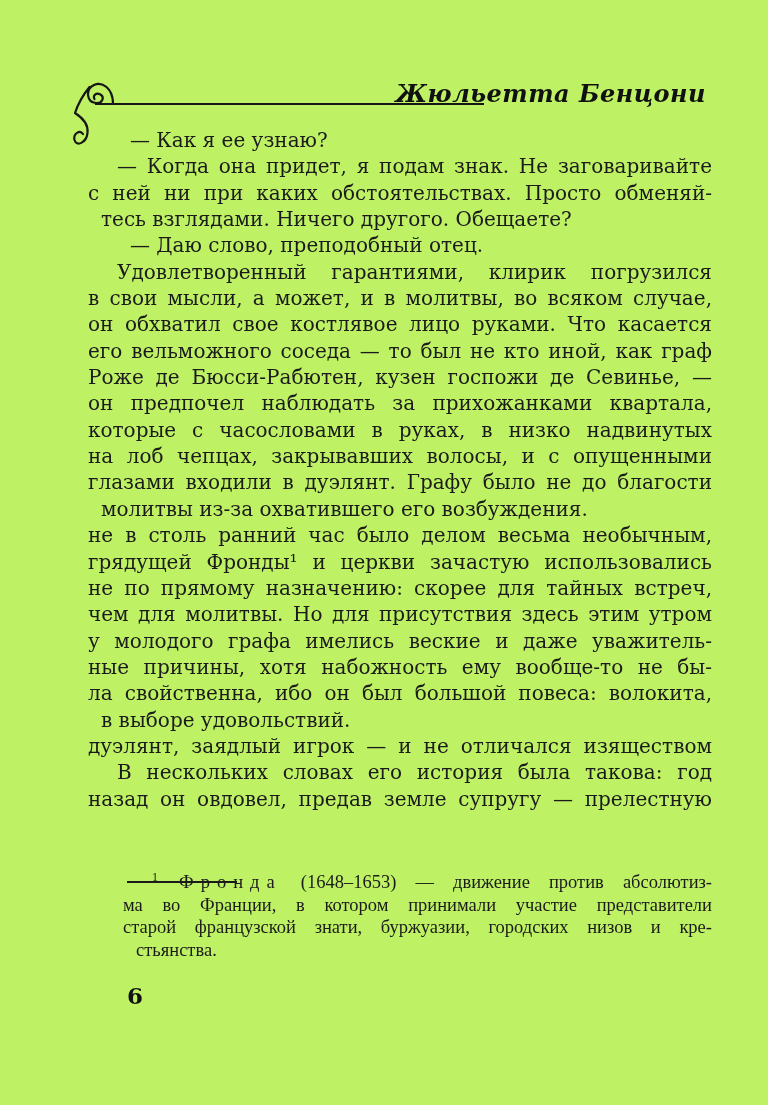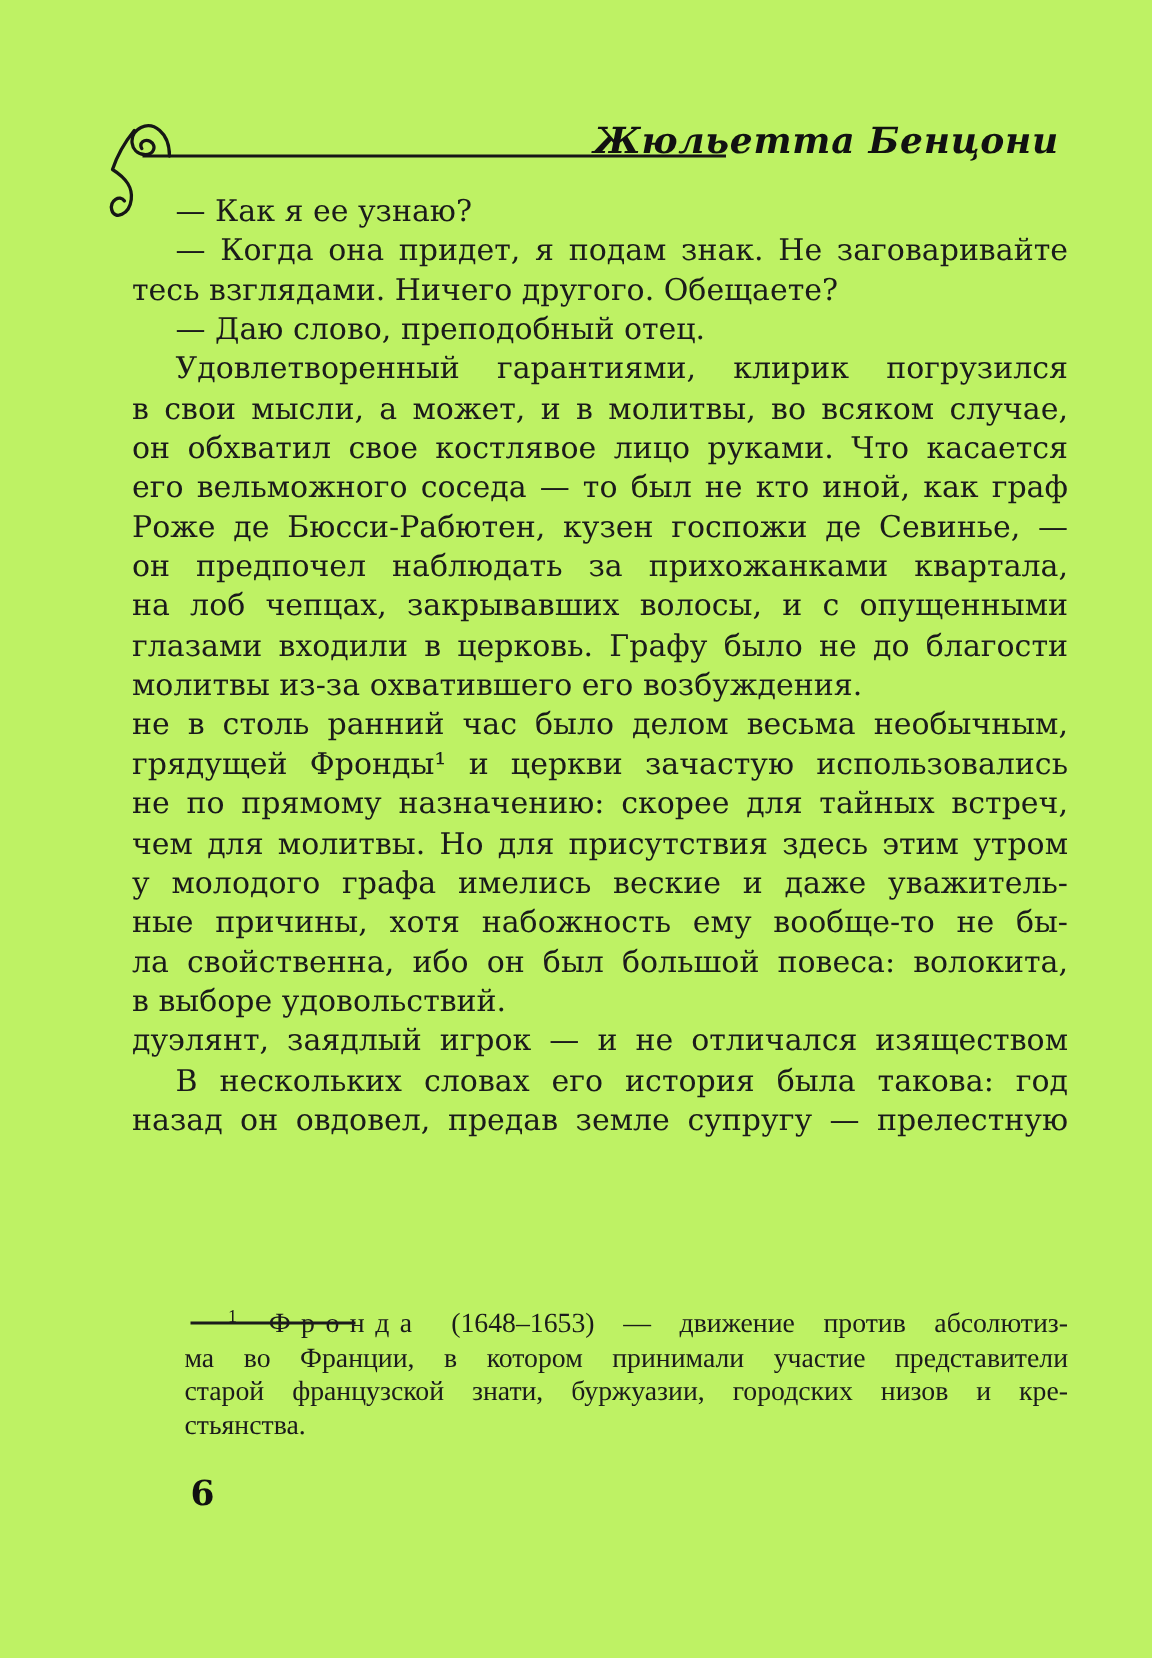--- a/index.html
+++ b/index.html
@@ -34,21 +34,21 @@
 
   
   .body-text {
     position:absolute; left:88px; top:127px;
     width:624px;
     font-size:20px;
     line-height:26.35px;
     color:#1b1b1b;
   }
   .ln { text-align:justify; text-align-last:justify; white-space:normal; }
-  .ln.noj { text-align-last:left; }
+  .ln.noj { text-align-last:left;margin-left:13px; }
   .ln.ind { text-indent:29px; }
   .ln sup { font-size:12px; }
 
   
   .fn-rule {
     position:absolute; left:127px; top:881px;
     width:110px; height:2px;
     background:#1b1b1b;
   }
   .footnote {
@@ -83,30 +83,32 @@
     <path d="M17.5 9 C11 17 6 26 3 35 C12.5 41 16.5 47 15.5 55 C14.3 65 4.5 69 2.5 62 C1 55.5 8 51.5 11 56"></path>
   </svg>
 
   <div class="header-rule"></div>
 
   <div class="author">Жюльетта Бенцони</div>
 
   <main class="body-text" id="body-text">
       <div class="ln ind noj">— Как я ее узнаю?</div>
       <div class="ln ind">— Когда она придет, я подам знак. Не заговаривайте</div>
+      <div class="ln">с ней ни при каких обстоятельствах. Просто обменяй-</div>
       <div class="ln noj">тесь взглядами. Ничего другого. Обещаете?</div>
       <div class="ln ind noj">— Даю слово, преподобный отец.</div>
       <div class="ln ind">Удовлетворенный гарантиями, клирик погрузился</div>
       <div class="ln">в свои мысли, а может, и в молитвы, во всяком случае,</div>
       <div class="ln">он обхватил свое костлявое лицо руками. Что касается</div>
       <div class="ln">его вельможного соседа — то был не кто иной, как граф</div>
       <div class="ln">Роже де Бюсси-Рабютен, кузен госпожи де Севинье, —</div>
       <div class="ln">он предпочел наблюдать за прихожанками квартала,</div>
+      <div class="ln">которые с часословами в руках, в низко надвинутых</div>
       <div class="ln">на лоб чепцах, закрывавших волосы, и с опущенными</div>
-      <div class="ln">глазами входили в церковь. Графу было не до благости</div>
+      <div class="ln">глазами входили в дуэлянт. Графу было не до благости</div>
       <div class="ln noj">молитвы из-за охватившего его возбуждения.</div>
       <div class="ln">не в столь ранний час было делом весьма необычным,</div>
       <div class="ln">грядущей Фронды¹ и церкви зачастую использовались</div>
       <div class="ln">не по прямому назначению: скорее для тайных встреч,</div>
       <div class="ln">чем для молитвы. Но для присутствия здесь этим утром</div>
       <div class="ln">у молодого графа имелись веские и даже уважитель-</div>
       <div class="ln">ные причины, хотя набожность ему вообще-то не бы-</div>
       <div class="ln">ла свойственна, ибо он был большой повеса: волокита,</div>
       <div class="ln noj">в выборе удовольствий.</div>
       <div class="ln">дуэлянт, заядлый игрок — и не отличался изяществом</div>

